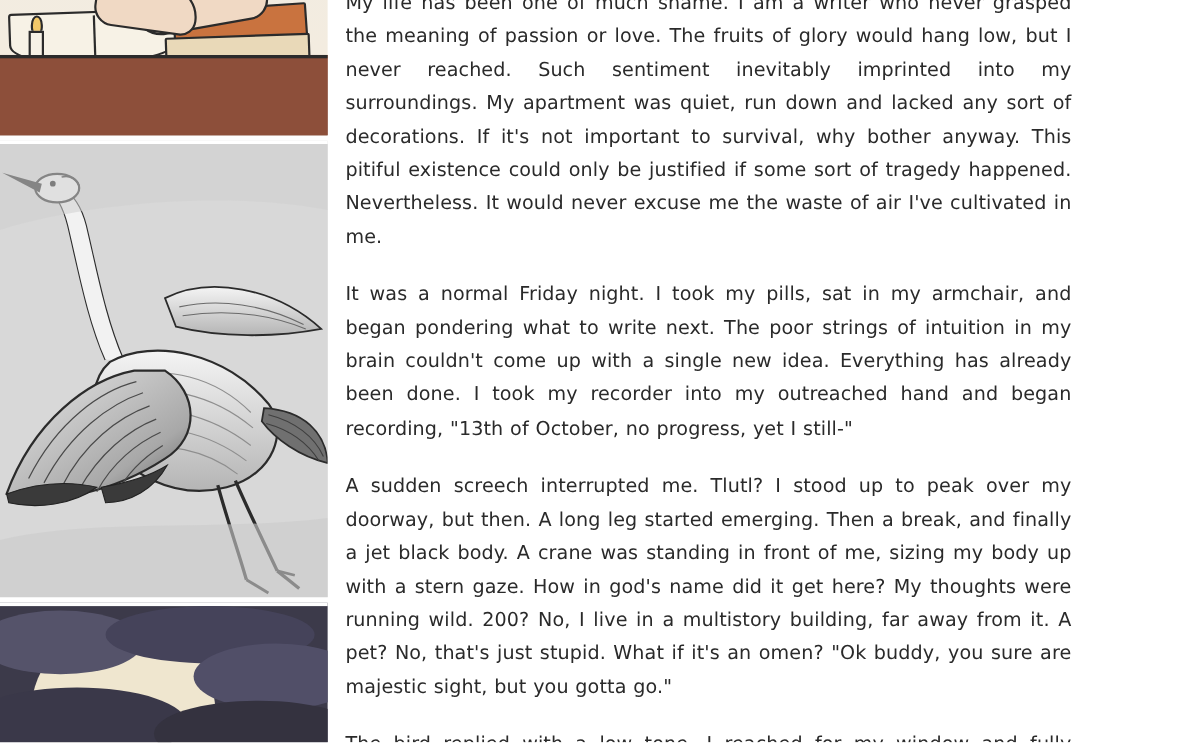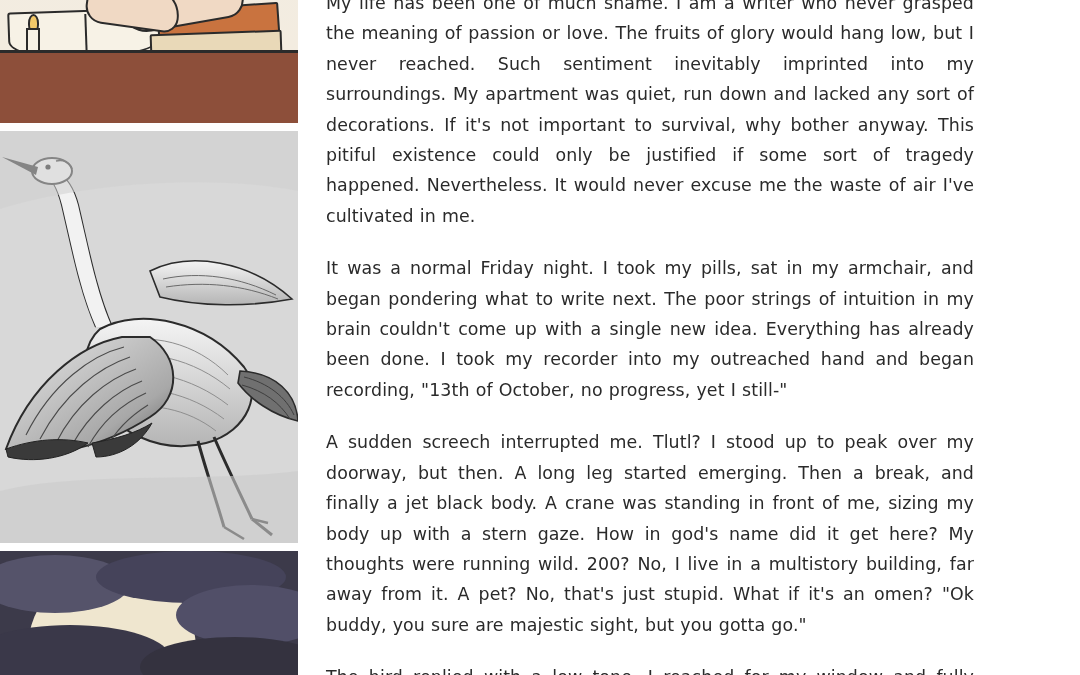--- a/index.html
+++ b/index.html
@@ -172,21 +172,21 @@
   .cloud.c1 { left: -20px; top: 4px;  width: 150px; height: 58px; background:#55536a; }
   .cloud.c2 { left: 96px;  top: 0px;  width: 190px; height: 52px; background:#45435a; }
   .cloud.c3 { left: 176px; top: 34px; width: 150px; height: 60px; background:#514f68; }
   .cloud.c4 { left: -30px; top: 74px; width: 200px; height: 66px; background:#3a3849; }
   .cloud.c5 { left: 140px; top: 86px; width: 190px; height: 60px; background:#34323f; }
 
   
   .text-column {
     flex: 1 1 auto;
     height: 675px;
-    padding: 0 106px 0 28px;
+    padding: 0 106px 0 16px;
     box-sizing: border-box;
     overflow: hidden;
     position: relative;
   }
   .text-inner {
     margin-top: -12px;
   }
   p.body-par {
     margin: 0 0 22px 0;
     font-family: "DejaVu Sans", sans-serif;

